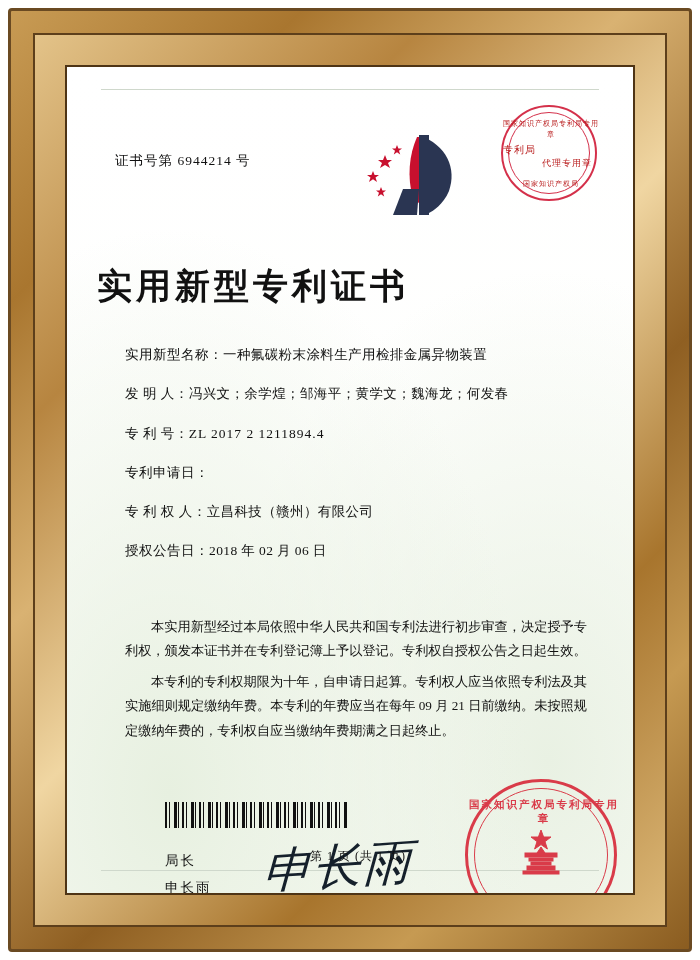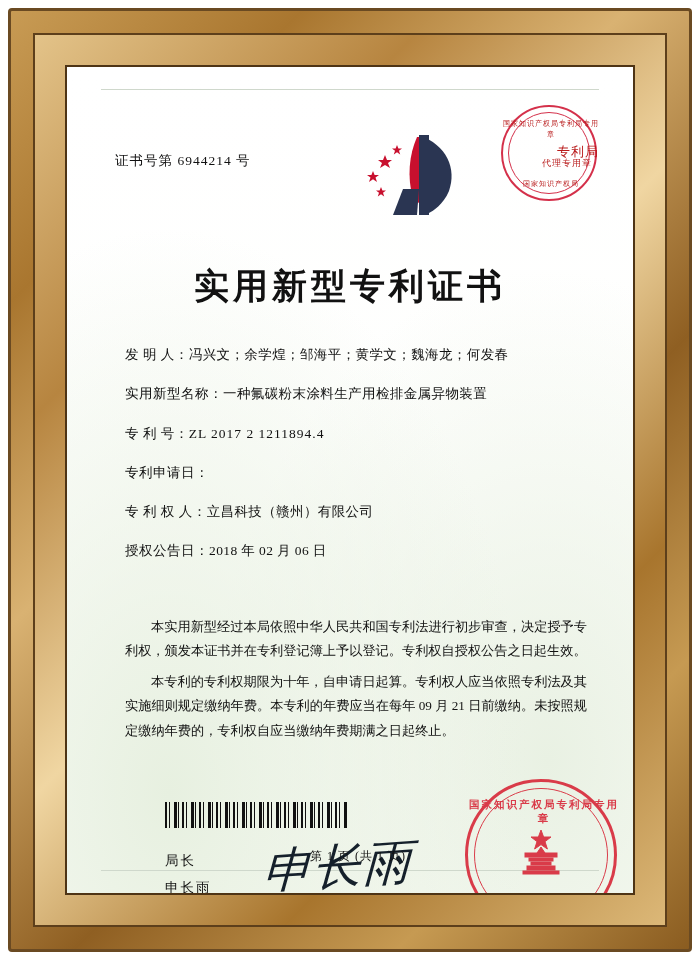--- a/index.html
+++ b/index.html
@@ -108,45 +108,46 @@
     left: 0; bottom: 10px;
     width: 96px;
     text-align: center;
     font-size: 7px;
     letter-spacing: 1px;
   }
   .round-seal .mid1 {
     position: absolute;
     left: 0; top: 36px;
     width: 96px;
-    text-align: right;
-    font-size: 13px;
+    text-align: left;
+    font-size: 10px;
     letter-spacing: 1px;
   }
   .round-seal .mid2 {
     position: absolute;
     left: 0; top: 50px;
     width: 96px;
     text-align: center;
     font-size: 9px;
     letter-spacing: 1px;
     margin-left: 16px;
   }
 
   
   .title {
     position: absolute;
     left: 0; right: 0;
     top: 196px;
-    text-align: center;
+    text-align: left;
     font-size: 35px;
     font-weight: bold;
     letter-spacing: 4px;
     color: #111;
     font-family: "Liberation Serif", serif;
+    padding-left: 30px;
   }
 
   
   .fields {
     position: absolute;
     left: 58px;
     right: 48px;
     top: 278px;
   }
   .field-row {
@@ -317,26 +318,26 @@
           <div class="arc">国家知识产权局专利局专用章</div>
           <div class="mid1">专利局</div>
           <div class="mid2">代理专用章</div>
           <div class="arc2">国家知识产权局</div>
         </div>
 
         <div class="title">实用新型专利证书</div>
 
         <div class="fields">
           <div class="field-row">
+            <span class="field-label">实用新型名称：</span>
+            <span class="field-value">一种氟碳粉末涂料生产用检排金属异物装置</span>
+          </div>
+          <div class="field-row">
             <span class="field-label">发 明 人：</span>
             <span class="field-value">冯兴文；余学煌；邹海平；黄学文；魏海龙；何发春</span>
-          </div>
-          <div class="field-row">
-            <span class="field-label">实用新型名称：</span>
-            <span class="field-value">一种氟碳粉末涂料生产用检排金属异物装置</span>
           </div>
           <div class="field-row">
             <span class="field-label">专 利 号：</span>
             <span class="field-value mono">ZL 2017 2 1211894.4</span>
           </div>
           <div class="field-row">
             <span class="field-label">专利申请日：</span>
           </div>
           <div class="field-row">
             <span class="field-label">专 利 权 人：</span>

